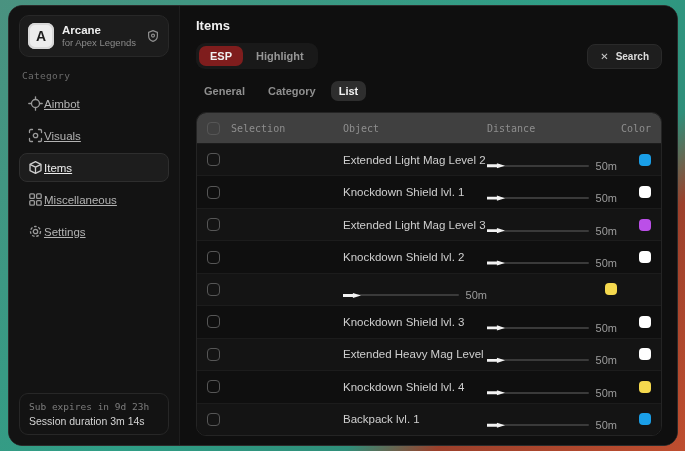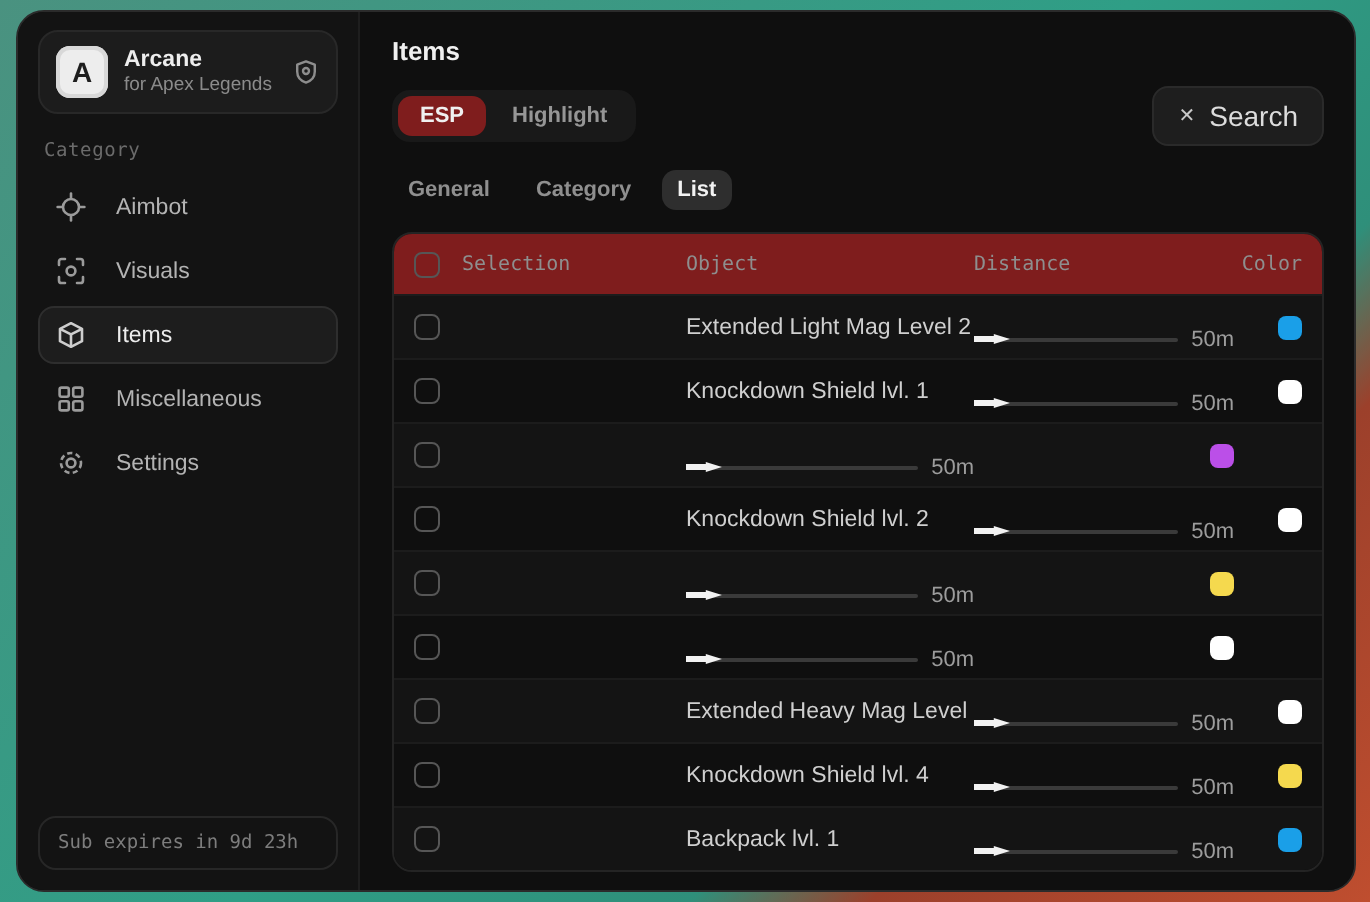--- a/index.html
+++ b/index.html
@@ -18,46 +18,46 @@
   
   .sidebar{width:170px;flex:none;box-sizing:border-box;padding:9px 10px 10px;display:flex;flex-direction:column;background:#131313;}
   .brand-card{background:#1c1c1c;border:1px solid #282828;border-radius:10px;padding:7px 8px;display:flex;align-items:center;gap:8px;}
   .logo{width:26px;height:26px;background:#ededed;border-radius:7px;display:flex;align-items:center;justify-content:center;
         color:#1e1e1e;font-weight:700;font-size:14px;box-shadow:inset 0 0 0 2px #d8d8d8;flex:none;}
   .brand-text{line-height:1.25;min-width:0;}
   .brand-name{font-size:11.5px;font-weight:700;color:#ededed;}
   .brand-sub{font-size:9.5px;color:#8b8b8b;}
   .shield-icon{margin-left:auto;color:#8d8d8d;display:flex;}
   .section-label{font-size:9.5px;color:#6b6b6b;margin:13px 3px 5px;letter-spacing:.3px;}
-  .nav-item{display:flex;align-items:center;gap:15px;padding:6px 8px;margin-top:3px;border-radius:8px;
-            color:#b3b3b3;font-size:11.5px;border:1px solid transparent;cursor:pointer;}
+  .nav-item{display:flex;align-items:center;gap:1px;padding:6px 8px;margin-top:3px;border-radius:8px;
+            color:#b3b3b3;font-size:11.5px;border:1px solid transparent;cursor:pointer;text-decoration:underline;}
   .nav-item.active{background:#1d1d1d;border-color:#2e2e2e;color:#ececec;}
   .nav-icon{display:flex;opacity:.85;}
   .sidebar-footer{margin-top:auto;border:1px solid #272727;border-radius:9px;padding:7px 9px;}
   .footer-line1{font-size:9.5px;color:#7d7d7d;}
   .footer-line2{font-size:10.5px;color:#d4d4d4;margin-top:3px;}
   
   .main{flex:1;min-width:0;border-left:1px solid #1e1e1e;background:#0f0f0f;
         box-sizing:border-box;padding:12px 15px 9px 16px;display:flex;flex-direction:column;}
   .main-title{font-size:13px;font-weight:700;color:#f0f0f0;}
   .toolbar{display:flex;align-items:center;margin-top:10px;}
   .mode-tabs{background:#191919;border-radius:9px;padding:3px;display:flex;gap:2px;}
   .mode-tab{padding:4px 11px;border-radius:7px;font-size:11px;font-weight:600;color:#969696;cursor:pointer;}
   .mode-tab.active{background:#7f1d1d;color:#f0f0f0;}
   .search-btn{margin-left:auto;background:#1e1e1e;border:1px solid #2a2a2a;border-radius:8px;
               padding:6px 12px;display:flex;align-items:center;gap:7px;cursor:pointer;}
   .search-x{font-size:10px;color:#c9c9c9;}
-  .search-label{font-size:14px;font-weight:400;color:#dcdcdc;}
+  .search-label{font-size:10px;font-weight:700;color:#dcdcdc;}
   .view-tabs{display:flex;align-items:center;gap:7px;margin-top:12px;}
   .view-tab{font-size:11px;font-weight:600;color:#8f8f8f;padding:4px 8px;border-radius:7px;cursor:pointer;}
   .view-tab.active{background:#2e2e2e;color:#f2f2f2;}
   
   .table{margin-top:11px;border:1px solid #242424;border-radius:10px;overflow:hidden;flex:1;display:flex;flex-direction:column;}
   .thead,.trow{display:grid;grid-template-columns:24px 112px 1fr 130px 34px;align-items:center;padding:0 10px;}
-  .thead{height:30px;flex:none;background:#7f1d1d;font-family:"DejaVu Sans Mono",monospace;font-size:10px;color:#8e8e8e;}
+  .thead{height:30px;flex:none;background:#404040;font-family:"DejaVu Sans Mono",monospace;font-size:10px;color:#8e8e8e;}
   .th-color{text-align:right;}
   .tbody{flex:1;display:flex;flex-direction:column;}
   .trow{flex:1;border-top:1px solid #1c1c1c;background:#0f0f0f;}
   .trow:nth-child(odd){background:#141414;}
   .checkbox{width:13px;height:13px;border:1.4px solid #565656;border-radius:4px;background:transparent;cursor:pointer;box-sizing:border-box;}
   .obj-name{font-size:11.5px;color:#cfcfcf;white-space:nowrap;overflow:hidden;}
   .distance-cell{display:flex;align-items:center;gap:0;margin-top:12px;}
   .slider{flex:1;height:10px;position:relative;display:flex;align-items:center;cursor:pointer;}
   .slider-track{height:2px;width:100%;background:#3a3a3a;border-radius:2px;}
   .slider-thumb{position:absolute;left:0;top:1px;width:18px;height:8px;background:#f2f2f2;
@@ -142,20 +142,21 @@
         <svg width="15" height="15" viewBox="0 0 15 15" fill="none" stroke="currentColor" stroke-width="1.3">
           <circle cx="7.5" cy="7.5" r="5" stroke-dasharray="2.6 1.7"></circle>
             <circle cx="7.5" cy="7.5" r="2.2"></circle>
         </svg>
       </span>
       <span>Settings</span>
     </div>
 
     <div class="sidebar-footer">
       <div class="footer-line1 mono">Sub expires in 9d 23h</div>
+      <div class="footer-line2">Session duration 3m 14s</div>
     </div>
   </aside>
 
   <section class="main">
     <div class="main-title">Items</div>
 
     <div class="toolbar">
       <div class="mode-tabs">
         <div class="mode-tab active">ESP</div>
         <div class="mode-tab">Highlight</div>
@@ -205,20 +206,21 @@
         <div class="slider-thumb"></div>
       </div>
       <div class="distance-value">50m</div>
     </div>
     <div class="swatch" style="background: rgb(255, 255, 255);"></div>
   </div>
 
   <div class="trow">
     <div class="checkbox"></div>
     <div></div>
+    <div class="obj-name">Extended Light Mag Level 3</div>
     <div class="distance-cell">
       <div class="slider">
         <div class="slider-track"></div>
         <div class="slider-thumb"></div>
       </div>
       <div class="distance-value">50m</div>
     </div>
     <div class="swatch" style="background: rgb(187, 79, 232);"></div>
   </div>
 
@@ -245,20 +247,21 @@
         <div class="slider-thumb"></div>
       </div>
       <div class="distance-value">50m</div>
     </div>
     <div class="swatch" style="background: rgb(245, 217, 78);"></div>
   </div>
 
   <div class="trow">
     <div class="checkbox"></div>
     <div></div>
+    <div class="obj-name">Knockdown Shield lvl. 3</div>
     <div class="distance-cell">
       <div class="slider">
         <div class="slider-track"></div>
         <div class="slider-thumb"></div>
       </div>
       <div class="distance-value">50m</div>
     </div>
     <div class="swatch" style="background: rgb(255, 255, 255);"></div>
   </div>
 

